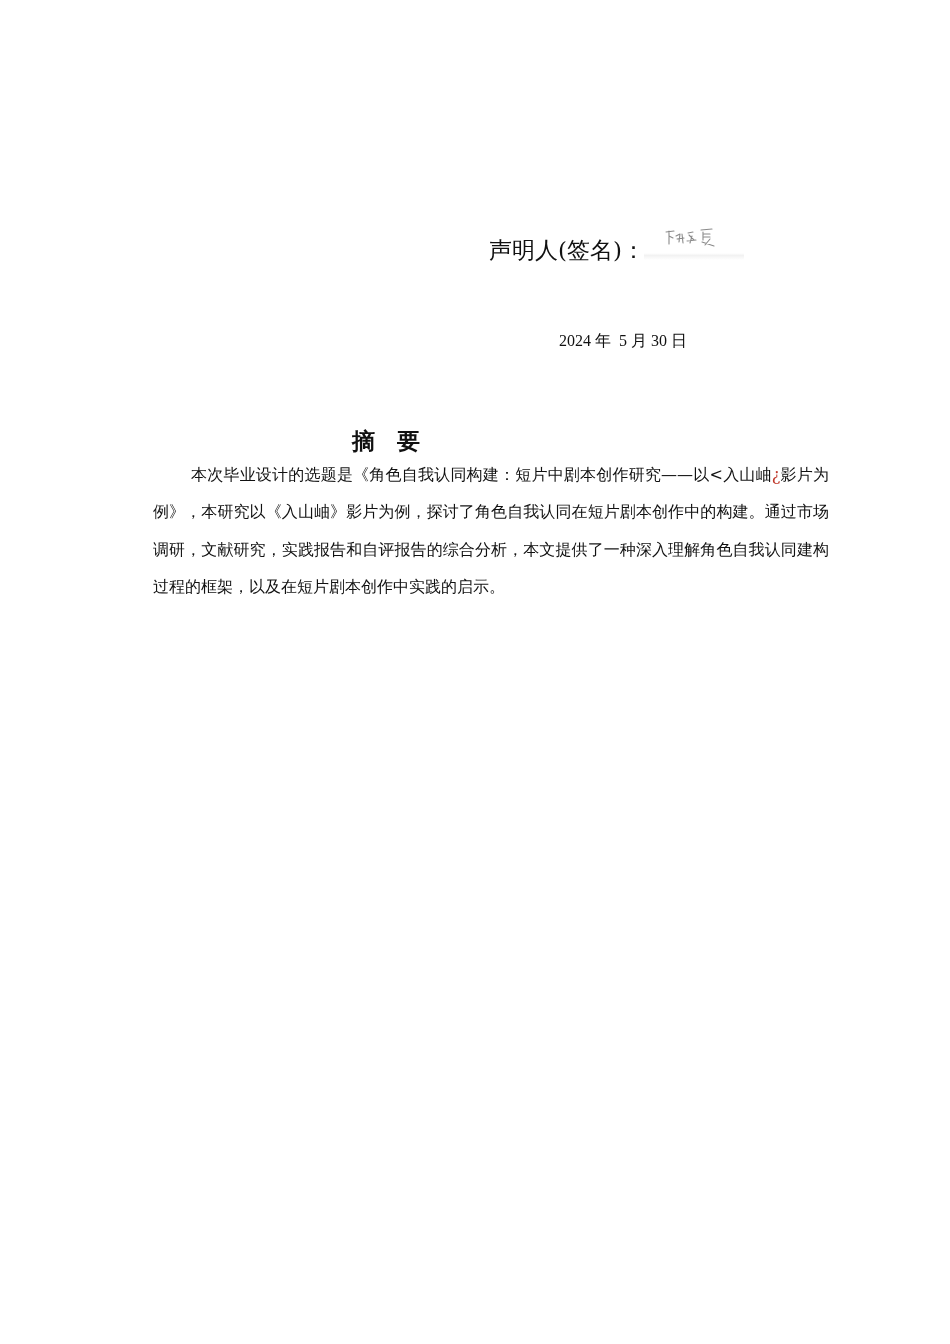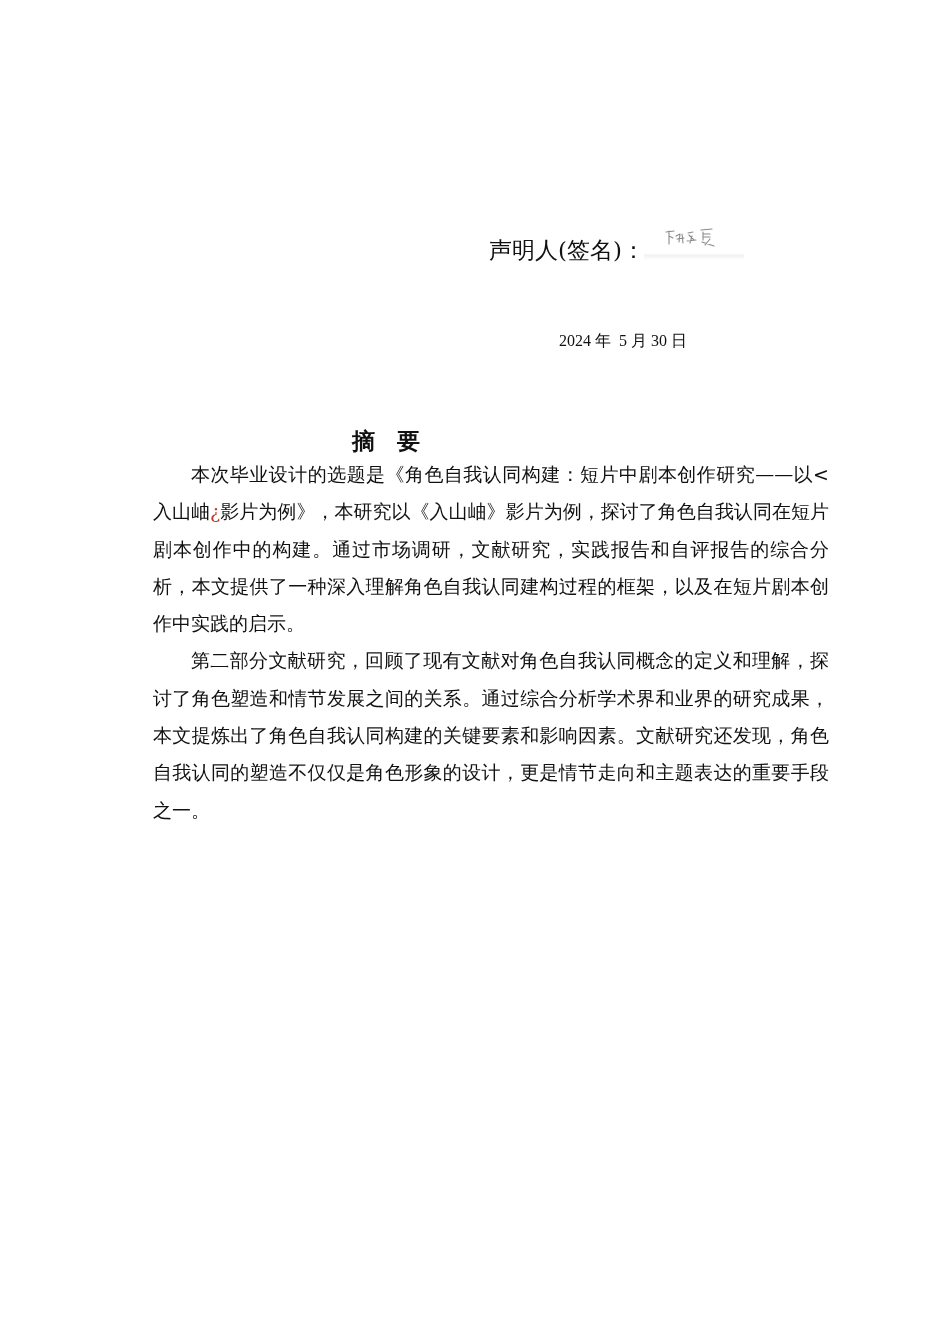--- a/index.html
+++ b/index.html
@@ -59,21 +59,21 @@
       letter-spacing: 22px;
       padding-left: 22px;
       box-sizing: border-box;
       font-family: "DejaVu Sans", sans-serif;
     }
     .body-text {
       position: absolute;
       left: 145px;
       top: 456px;
       width: 676px;
-      font-size: 19px;
+      font-size: 16px;
       line-height: 37.3px;
       text-align: justify;
     }
     .para {
       margin: 0;
       text-indent: 38px;
     }
     .glitch { color: #c0392b; }
   </style>
 </head>
@@ -101,16 +101,15 @@
     <span>5</span>
     <span class="cjk">月</span>
     <span>30</span>
     <span class="cjk">日</span>
   </div>
 
   <div class="abstract-title">摘要</div>
 
   <div class="body-text">
     <p class="para"><span>本次毕业设计的选题是《角色自我认同构建：短片中剧本创作研究——以&lt;入山岫</span><span class="glitch">¿</span><span>影片为例》，本研究以《入山岫》影片为例，探讨了角色自我认同在短片剧本创作中的构建。通过市场调研，文献研究，实践报告和自评报告的综合分析，本文提供了一种深入理解角色自我认同建构过程的框架，以及在短片剧本创作中实践的启示。</span></p>
-    <p class="para">第二部分文献研究，回顾了现有文献对角色自我认同概念的定义和理解，探讨了角色塑造和情节发展之间的关系。通过综合分析学术界和业界的研究成果，本文提炼出了角色自我认同构建的关键要素和影响因素。文献研究还发现，角色自我认同的塑造不仅仅是角色形象的设计，更是情节走向和主题表达的重要手段之一。</p>
   </div>
 
 </div>
 
 </body></html>

